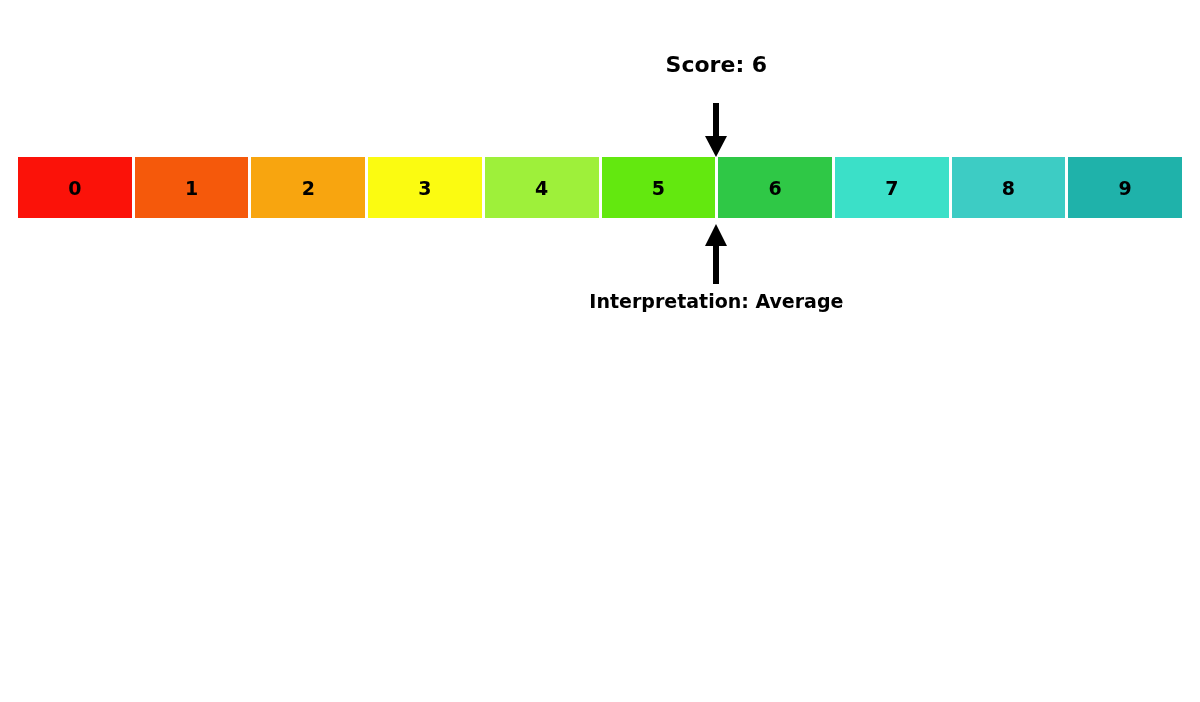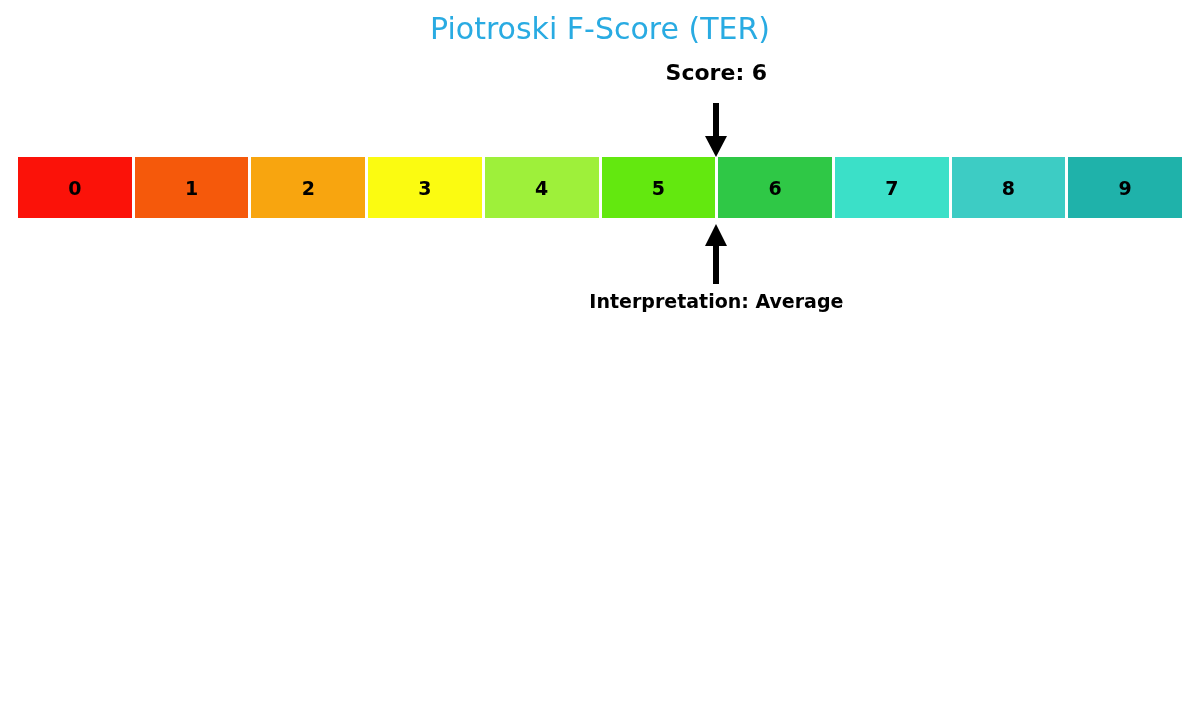--- a/index.html
+++ b/index.html
@@ -37,21 +37,21 @@
   .title-ter { top: 11px; }
 
   .score-label {
     position: absolute;
     color: #000000;
     font-size: 22px;
     font-weight: bold;
     white-space: nowrap;
     transform: translateX(-50%);
   }
-  .score-ter { top: 60px; }
+  .score-ter { top: 52px; }
 
   .interp-label {
     position: absolute;
     color: #000000;
     font-size: 19px;
     font-weight: bold;
     white-space: nowrap;
     transform: translateX(-50%);
   }
   .interp-ter { top: 290px; }
@@ -89,21 +89,20 @@
   .marker svg { display: block; overflow: visible; }
 
   .marker-down-ter { top: 103px; }
   .marker-up-ter   { top: 224px; }
 </style>
 </head>
 <body>
 
 <div class="panel panel-ter">
 
-  <div class="chart-title title-ter">Piotroski F-Score (TER)</div>
 
   <div class="score-label score-ter" style="left: 716.4px;">Score: 6</div>
 
   <div class="marker marker-down-ter" style="left: 716.4px;">
     <svg width="26" height="54" viewBox="0 0 26 54" aria-hidden="true">
       <path d="M10 0 H16 V33 H24 L13 54 L2 33 H10 Z" fill="#000000"></path>
     </svg>
   </div>
 
   <div class="scale-bar bar-ter">

